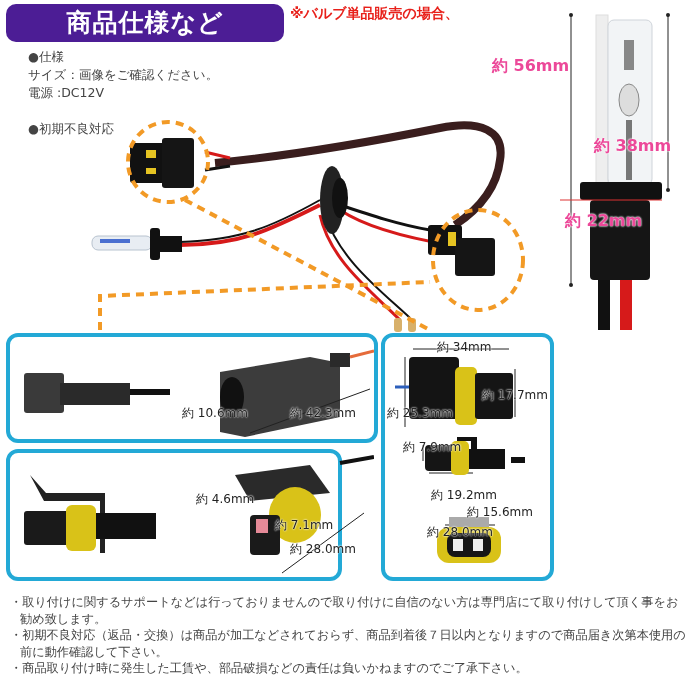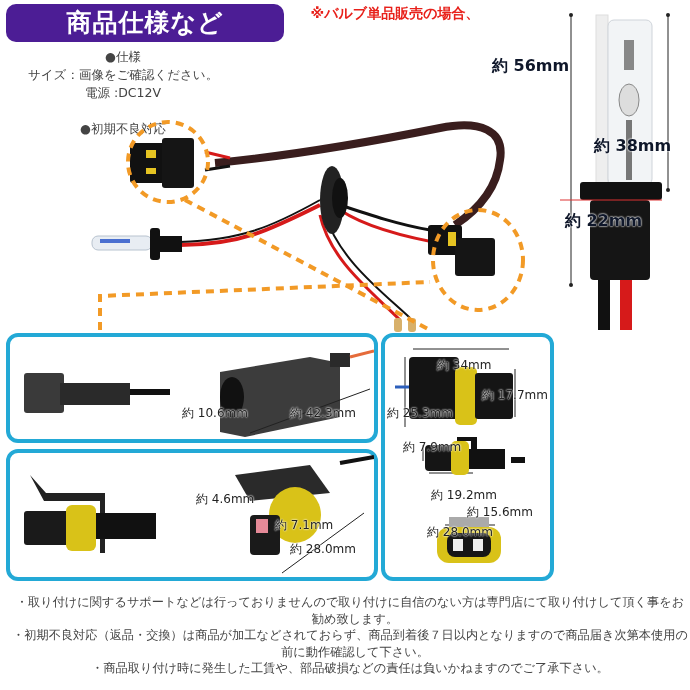--- a/index.html
+++ b/index.html
@@ -1,25 +1,25 @@
 <!DOCTYPE html>
 <html><head>
 <meta charset="utf-8">
 <style>
   * { box-sizing: border-box; margin: 0; padding: 0; }
   body { width: 690px; height: 690px; background: #fff; position: relative; overflow: hidden;
          font-family: "DejaVu Sans", "Liberation Sans", sans-serif; color: #333; }
-  .abs { position: absolute; text-align: center; }
+  .abs { position: absolute; }
   .header-band { left: 6px; top: 4px; width: 278px; height: 38px; background: #4c1d95; border-radius: 10px;
          color: #fff; font-weight: bold; font-size: 25px; text-align: center; line-height: 38px; letter-spacing: 1px; }
   .warn { left: 290px; top: 4px; width: 210px; color: #e8201a; font-weight: bold; font-size: 14px; line-height: 19px; }
   .warn .l2 { padding-left: 18px; }
   .spec { left: 8px; top: 48px; font-size: 12.5px; line-height: 18px; color: #444; }
   .spec div { white-space: nowrap; margin-left: 20px; }
-  .dim-big { font-weight: bold; font-size: 16px; color: #0f172a; font-family: "DejaVu Sans", sans-serif; text-shadow: 0 0 2px #fff, 0 0 2px #fff; }
+  .dim-big { font-weight: bold; font-size: 16px; color: #ec4899; font-family: "DejaVu Sans", sans-serif; text-shadow: 0 0 2px #fff, 0 0 2px #fff; }
   .panel { border: 4px solid #23a9d6; border-radius: 12px; background: #fff; }
   .dim { font-size: 12px; color: #222; white-space: nowrap; text-shadow: 0 0 2px #fff, 0 0 2px #fff; }
   .notes { left: 6px; top: 594px; width: 684px; font-size: 12.2px; line-height: 16.5px; color: #444; }
   .notes .item { padding-left: 14px; text-indent: -10px; }
   svg { position: absolute; }
 </style>
 </head>
 <body>
 
 <div class="abs header-band">商品仕様など</div>
@@ -104,21 +104,21 @@
     <path d="M210 35 L 300 20 L 330 26 L 330 80 L 235 100 L 210 95 Z" fill="#3c3c3c"></path>
     <ellipse cx="222" cy="60" rx="12" ry="20" fill="#111"></ellipse>
     <rect x="320" y="16" width="20" height="14" fill="#2a2a2a"></rect>
     <line x1="340" y1="20" x2="364" y2="14" stroke="#e56b3a" stroke-width="3"></line>
     <line x1="240" y1="96" x2="360" y2="52" stroke="#222" stroke-width="1"></line>
   </svg>
   <div class="abs dim" style="left:172px;top:68px">約 10.6mm</div>
   <div class="abs dim" style="left:280px;top:68px">約 42.3mm</div>
 </div>
 
-<div class="abs panel" style="left:6px;top:449px;width:372px;height:132px">
+<div class="abs panel" style="left:6px;top:449px;width:336px;height:132px">
   <svg width="364" height="124" style="left:0;top:0">
     <path d="M20 22 L 36 40 L 95 40 L 95 100 L 90 100 L 90 48 L 34 48 Z" fill="#222"></path>
     <rect x="14" y="58" width="50" height="34" rx="3" fill="#1a1a1a"></rect>
     <rect x="56" y="52" width="30" height="46" rx="6" fill="#d9c218"></rect>
     <rect x="86" y="60" width="60" height="26" fill="#111"></rect>
     <path d="M225 22 L 300 12 L 320 40 L 240 48 Z" fill="#2a2a2a"></path>
     <ellipse cx="285" cy="62" rx="26" ry="28" fill="#d9c218"></ellipse>
     <rect x="240" y="62" width="30" height="40" rx="4" fill="#1a1a1a"></rect>
     <rect x="246" y="66" width="12" height="14" fill="#e58a98"></rect>
     <line x1="330" y1="10" x2="364" y2="4" stroke="#111" stroke-width="4"></line>
@@ -145,21 +145,21 @@
     <rect x="84" y="112" width="36" height="20" fill="#111"></rect>
     <path d="M72 100 L 92 100 L 92 112 L 86 112 L 86 104 L 72 104 Z" fill="#111"></path>
     <rect x="126" y="120" width="14" height="6" fill="#111"></rect>
     <line x1="60" y1="188" x2="110" y2="188" stroke="#222" stroke-width="1"></line>
     <rect x="64" y="180" width="40" height="12" fill="#aaa"></rect>
     <rect x="52" y="190" width="64" height="36" rx="12" fill="#d9c218"></rect>
     <rect x="62" y="196" width="44" height="24" rx="8" fill="#161616"></rect>
     <rect x="68" y="202" width="10" height="12" fill="#eee"></rect>
     <rect x="88" y="202" width="10" height="12" fill="#eee"></rect>
   </svg>
-  <div class="abs dim" style="left:52px;top:20px">約 34mm</div>
+  <div class="abs dim" style="left:52px;top:2px">約 34mm</div>
   <div class="abs dim" style="left:97px;top:50px">約 17.7mm</div>
   <div class="abs dim" style="left:2px;top:68px">約 25.3mm</div>
   <div class="abs dim" style="left:18px;top:102px">約 7.9mm</div>
   <div class="abs dim" style="left:46px;top:150px">約 19.2mm</div>
   <div class="abs dim" style="left:82px;top:167px">約 15.6mm</div>
   <div class="abs dim" style="left:42px;top:187px">約 28.0mm</div>
 </div>
 
 <div class="abs notes">
   <div class="item">・取り付けに関するサポートなどは行っておりませんので取り付けに自信のない方は専門店にて取り付けして頂く事をお勧め致します。</div>

